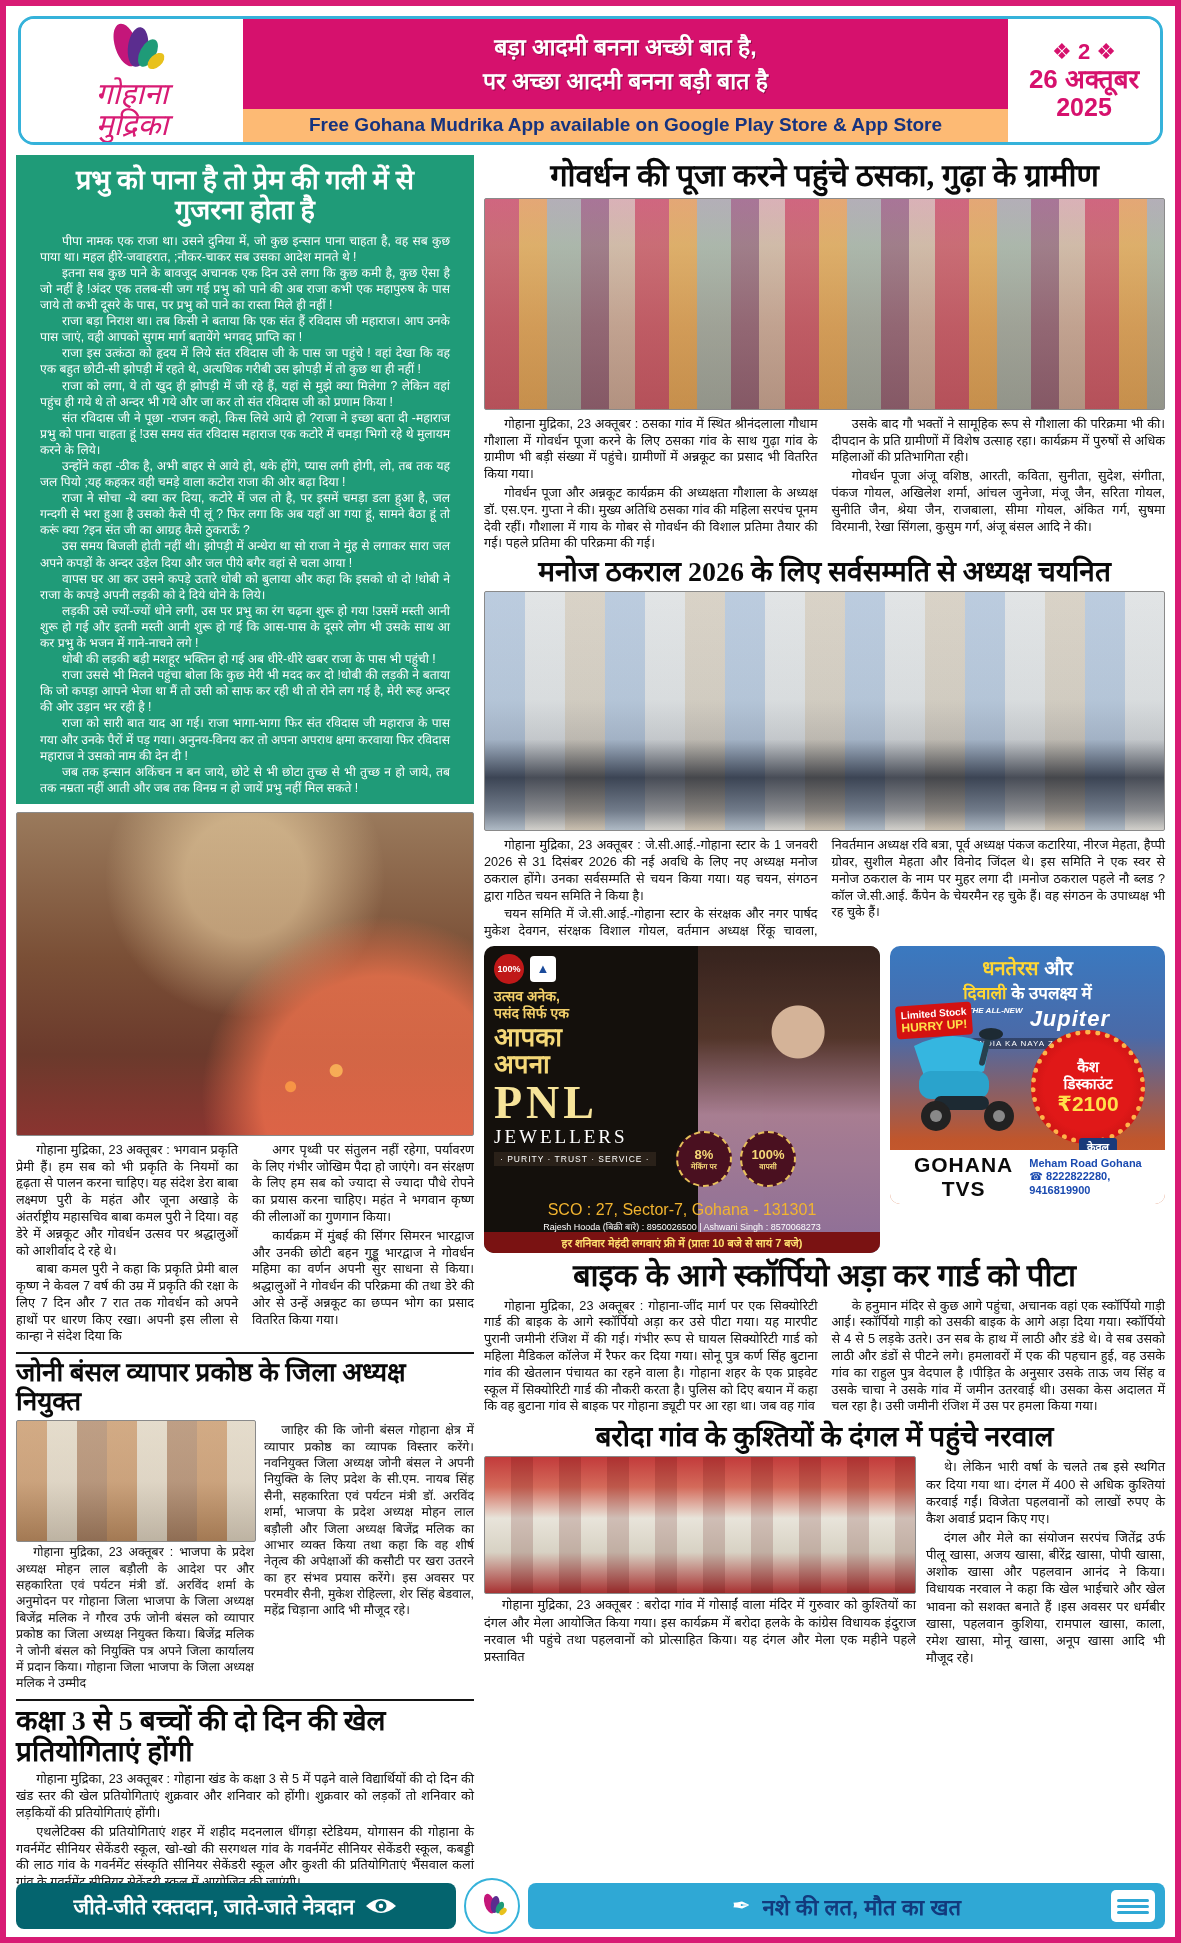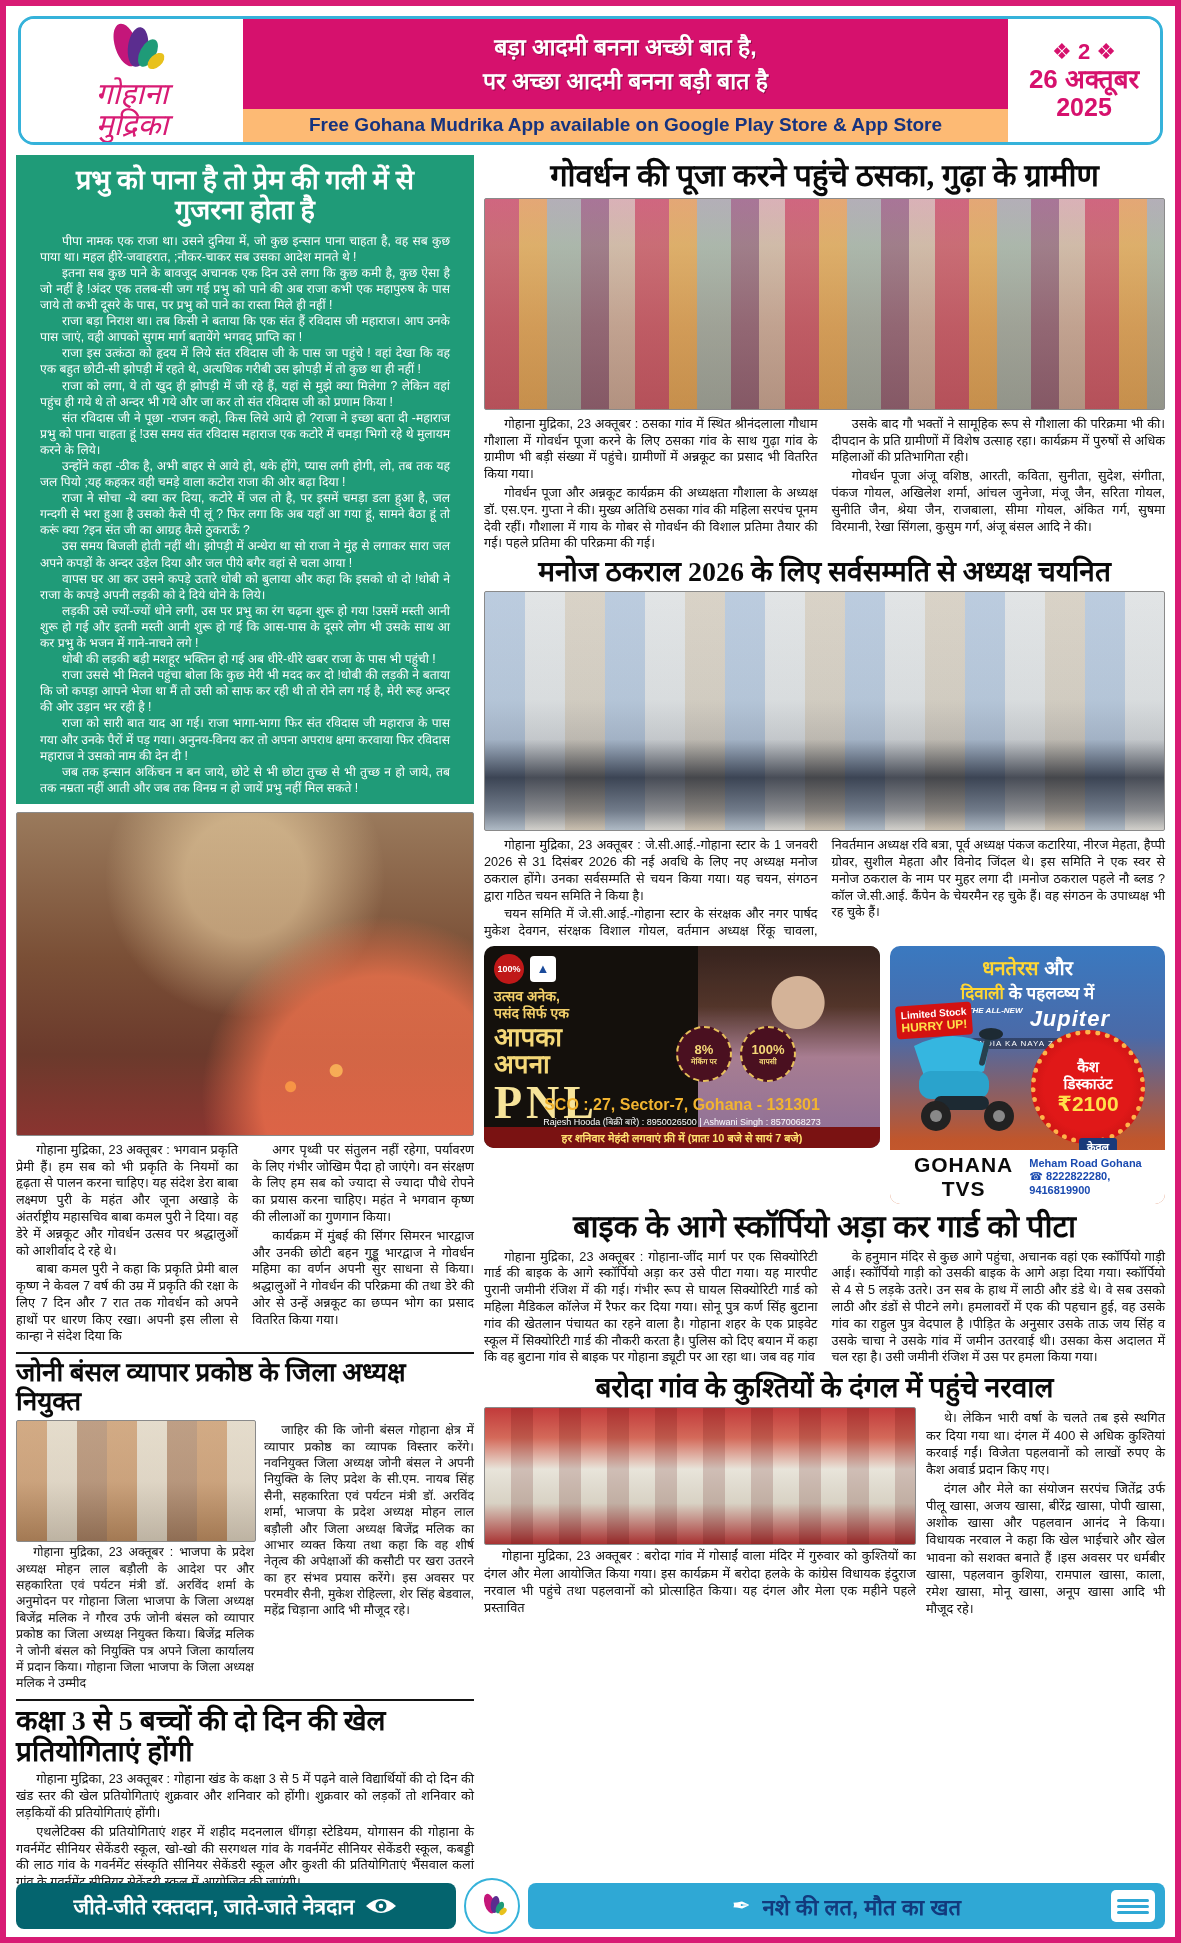--- a/index.html
+++ b/index.html
@@ -45,37 +45,37 @@
      radial-gradient(circle at 50% 20%,rgba(255,230,180,.5) 0 60px,transparent 140px),
      linear-gradient(180deg,#9a7a5c 0%,#7a4f36 45%,#6b3a2c 75%,#8a3430 100%);}
   .ph-joni{width:238px;height:120px;background:
      repeating-linear-gradient(90deg,rgba(200,120,60,.4) 0 30px,rgba(240,235,225,.5) 30px 60px,rgba(150,90,60,.4) 60px 90px),
      linear-gradient(180deg,#d9cdb6 0%,#cdbfa8 50%,#8a7a63 100%);}
   .ph-baroda{height:136px;background:
      linear-gradient(180deg,#c23b3b 0%,#d46a5a 22%,#e8e4da 45%,#d8d2c4 70%,#a83232 100%),
      repeating-linear-gradient(90deg,rgba(255,255,255,.25) 0 26px,rgba(120,40,40,.2) 26px 48px);background-blend-mode:multiply;}
   
   .ads-row{display:flex;gap:10px;margin:6px 0;}
-  .ad-pnl{position:relative;width:396px;height:202px;flex:none;background:#14100c;border-radius:10px;overflow:hidden;color:#e8c05a;}
+  .ad-pnl{position:relative;width:396px;height:307px;flex:none;background:#14100c;border-radius:10px;overflow:hidden;color:#e8c05a;}
   .pnl-model{position:absolute;right:0;top:0;width:46%;height:100%;background:
      radial-gradient(circle at 55% 28%,#e9c6a8 0 26px,transparent 27px),
      linear-gradient(180deg,#3a2620 0%,#5a3a2e 30%,#b88aa0 55%,#9a7aa8 100%);opacity:.9;}
   .pnl-inner{position:relative;z-index:2;padding:8px 10px 0;}
   .pnl-toprow{display:flex;gap:6px;align-items:center;}
   .pnl-badge100{width:30px;height:30px;border-radius:50%;background:#c01818;color:#fff;font-size:9px;font-weight:bold;display:flex;align-items:center;justify-content:center;}
   .pnl-bis{width:26px;height:26px;background:#fff;border-radius:4px;display:flex;align-items:center;justify-content:center;color:#1a4a9a;font-size:13px;font-weight:bold;}
   .pnl-tag{font-size:14px;font-weight:bold;line-height:1.2;margin-top:4px;color:#f2cf6a;}
   .pnl-aapka{font-size:26px;font-weight:bold;color:#f5d878;line-height:1.05;margin-top:2px;}
   .pnl-brand{font-size:46px;font-weight:bold;letter-spacing:4px;color:#f7e49a;line-height:1;margin-top:2px;font-family:"Liberation Serif",serif;}
   .pnl-sub{font-size:19px;letter-spacing:3px;color:#fff;font-family:"Liberation Serif",serif;}
   .pnl-motto{font-size:8.5px;color:#fff;background:#2a2119;display:inline-block;padding:2px 6px;margin-top:3px;letter-spacing:1px;}
   .pnl-badges{position:absolute;right:84px;bottom:66px;display:flex;gap:8px;z-index:3;}
   .pnl-round{width:52px;height:52px;border-radius:50%;background:#4a1020;border:2px dashed #e8c05a;color:#f5d878;display:flex;flex-direction:column;align-items:center;justify-content:center;font-weight:bold;font-size:13px;line-height:1;}
   .pnl-round small{font-size:7.5px;font-weight:bold;margin-top:2px;}
-  .pnl-addr{position:absolute;left:0;right:0;bottom:34px;text-align:center;font-size:16px;font-weight:bold;color:#f2b430;z-index:3;}
+  .pnl-addr{position:absolute;left:0;right:0;bottom:34px;text-align:center;font-size:16px;font-weight:normal;color:#f2b430;z-index:3;}
   .pnl-contact{position:absolute;left:0;right:0;bottom:20px;text-align:center;font-size:9px;color:#fff;z-index:3;}
   .pnl-foot{position:absolute;left:0;right:0;bottom:0;background:#7a1212;color:#ffe070;text-align:center;font-size:11px;font-weight:bold;padding:3px 0;z-index:3;}
   
   .ad-tvs{position:relative;flex:1;height:258px;border-radius:10px;overflow:hidden;background:linear-gradient(180deg,#3a79c0 0%,#4a6aa8 35%,#c0562c 75%,#d06030 100%);color:#fff;text-align:center;}
   .tvs-l1{font-size:20px;font-weight:bold;margin-top:8px;}
   .tvs-l1 .yel,.tvs-l2 .yel{color:#ffd633;}
   .tvs-l2{font-size:17px;font-weight:bold;}
   .tvs-brand{font-size:22px;font-weight:bold;font-style:italic;letter-spacing:1px;margin-top:2px;}
   .tvs-brand small{font-size:8px;vertical-align:top;letter-spacing:0;}
   .tvs-strip{font-size:8px;letter-spacing:1px;background:rgba(0,0,0,.35);display:inline-block;padding:1px 6px;border-radius:3px;}
@@ -253,21 +253,21 @@
               <small>वापसी</small>
             </div>
           </div>
           <div class="pnl-addr">SCO : 27, Sector-7, Gohana - 131301</div>
           <div class="pnl-contact">Rajesh Hooda (बिक्री बारे) : 8950026500 | Ashwani Singh : 8570068273</div>
           <div class="pnl-foot">हर शनिवार मेहंदी लगवाएं फ्री में (प्रातः 10 बजे से सायं 7 बजे)</div>
         </div>
 
         <div class="ad-tvs">
           <div class="tvs-l1"><span class="yel">धनतेरस</span><span> और</span></div>
-          <div class="tvs-l2"><span class="yel">दिवाली</span><span> के पहलव्ष्य में</span></div>
+          <div class="tvs-l2"><span class="yel">दिवाली</span><span> के उपलक्ष्य में</span></div>
           <div class="tvs-brand"><small>TVS</small> <small>THE ALL-NEW</small> <span>Jupiter</span></div>
           <div class="tvs-strip">INDIA KA NAYA ZYADA</div>
           <div class="tvs-limited">
             <div>Limited Stock</div>
             <div class="hurry">HURRY UP!</div>
           </div>
           <svg class="tvs-scooter" width="150" height="120" viewBox="0 0 150 120">
             <path d="M20 30 Q60 10 95 30 L90 55 Q60 70 30 60 Z" fill="#35b6e0"></path>
             <rect x="25" y="55" width="70" height="28" rx="12" fill="#2aa3cc"></rect>
             <rect x="40" y="80" width="55" height="14" rx="7" fill="#1d2a33"></rect>

